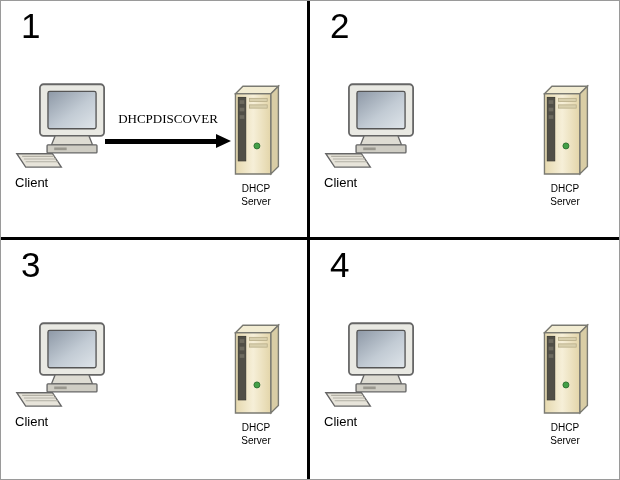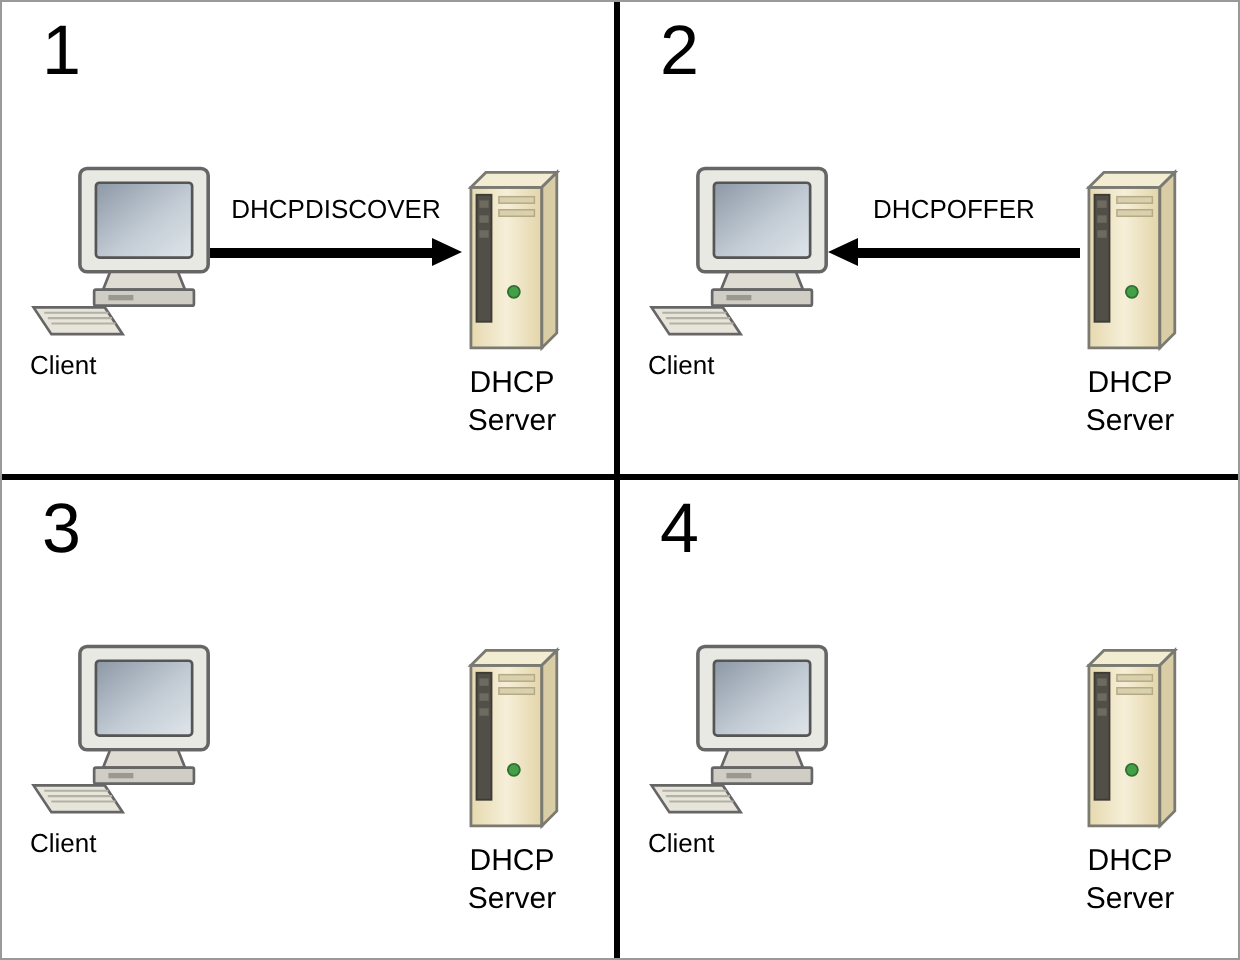--- a/index.html
+++ b/index.html
@@ -26,23 +26,23 @@
     position:absolute; left:20px; top:6px;
     font-size:35px; line-height:1.1; color:#000;
   }
 
   .client { position:absolute; left:14px; top:80px; width:98px; }
   .client-svg { width:98px; height:92px; display:block; }
   .client-label { font-size:13px; margin-top:2px; }
 
   .server { position:absolute; left:226px; top:82px; width:58px; text-align:center; }
   .server-svg { width:56px; height:96px; display:block; margin:0 auto; }
-  .server-label { font-size:15px; margin-top:4px; line-height:1.25; }
+  .server-label { font-size:10px; margin-top:4px; line-height:1.25; }
 
-  .arrow { position:absolute; left:104px; top:96px; width:126px; }
+  .arrow { position:absolute; left:104px; top:110px; width:126px;font-family:Liberation Serif, serif; }
   .arrow-label {
     display:block; text-align:center;
     font-size:13px; white-space:nowrap; margin-bottom:7px;
   }
   .arrow-body { position:relative; height:15px; }
   .arrow-line { position:absolute; top:5px; height:5px; background:#000; }
   .arrow[data-direction="right"] .arrow-line { left:0; right:13px; }
   .arrow[data-direction="left"]  .arrow-line { left:13px; right:0; }
   .arrow-head { position:absolute; top:0; width:0; height:0; }
   .arrow[data-direction="right"] .arrow-head {
@@ -125,27 +125,20 @@
   </section>
 
   <section class="quadrant q2">
     <div class="num">2</div>
     <div class="client">
       <svg class="client-svg" viewBox="0 0 110 100" aria-hidden="true">
           <use href="#sym-client"></use>
         </svg>
       <div class="client-label">Client</div>
     </div>
-    <div class="arrow" data-direction="left">
-      <div class="arrow-label">DHCPOFFER</div>
-      <div class="arrow-body">
-        <span class="arrow-line"></span>
-        <span class="arrow-head"></span>
-      </div>
-    </div>
     <div class="server">
       <svg class="server-svg" viewBox="0 0 60 100" aria-hidden="true">
           <use href="#sym-server"></use>
         </svg>
       <div class="server-label">DHCP Server</div>
     </div>
   </section>
 
   <section class="quadrant q3">
     <div class="num">3</div>

